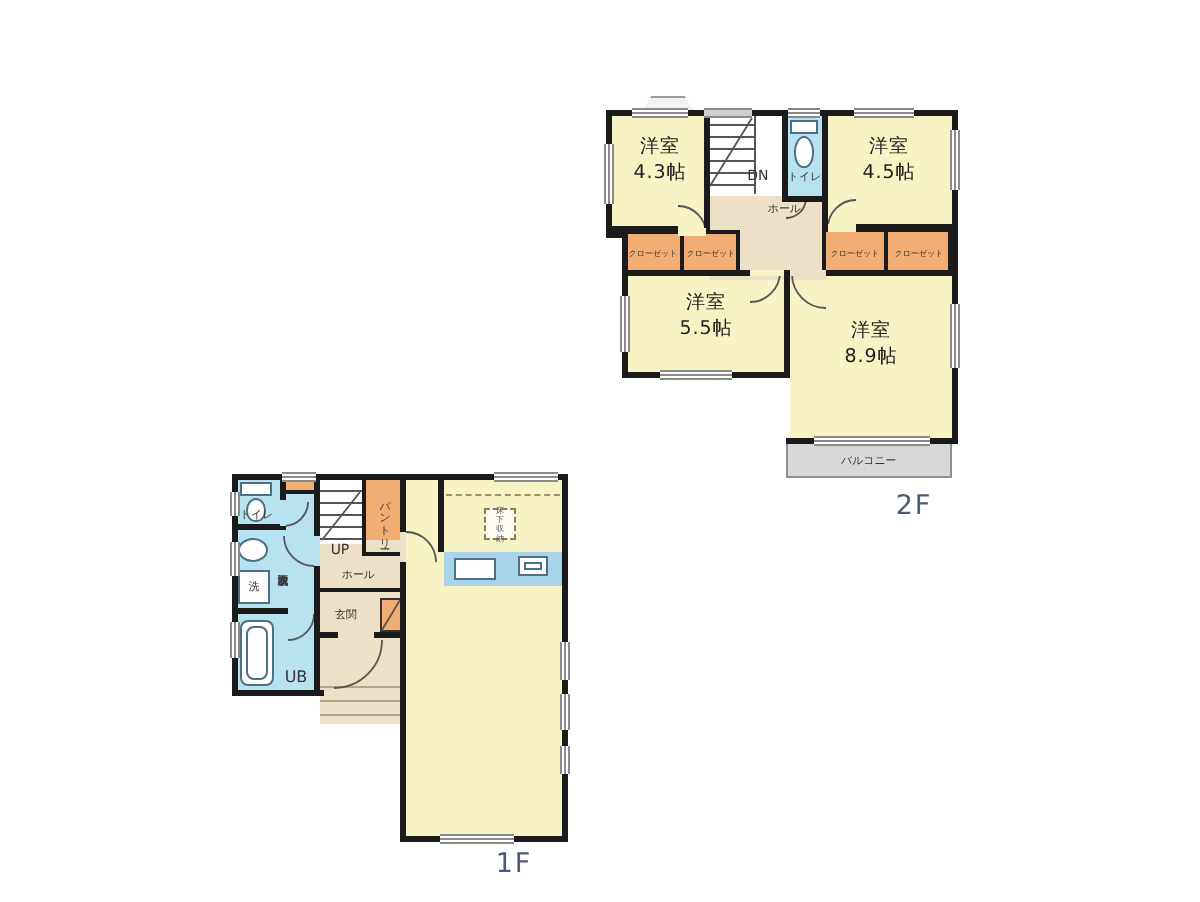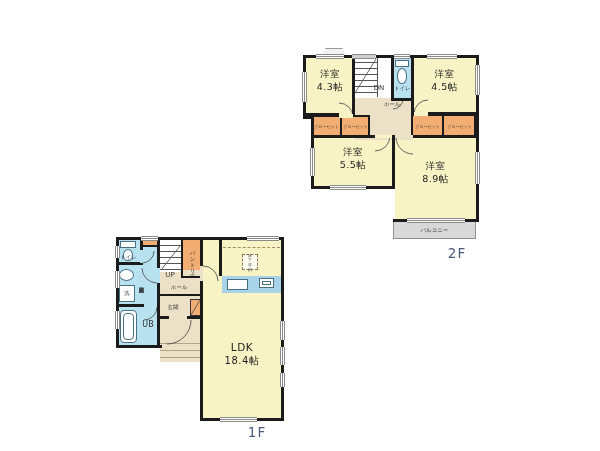--- a/index.html
+++ b/index.html
@@ -133,34 +133,30 @@
     <span class="t-xs">ホール</span>
   </div>
   <div class="floor-label" style="left:437px;top:246px;width:40px;height:14px">2F</div>
 
   <div class="lbl" style="left:114px;top:252px;width:28px;height:10px">
     <span class="t-xs">トイレ</span>
   </div>
   <div class="lbl" style="left:134px;top:260px;width:12px;height:46px">
     <span class="t-xs vert" style="transform:scale(.68)">洗面脱衣室</span>
   </div>
-  <div class="lbl" style="left:138px;top:318px;width:20px;height:12px;font-size:8px;color:#333">UB</div>
+  <div class="lbl" style="left:138px;top:332px;width:20px;height:12px;font-size:8px;color:#333">UB</div>
   <div class="lbl" style="left:158px;top:270px;width:24px;height:10px;font-size:7px;color:#333">UP</div>
   <div class="lbl" style="left:158px;top:282px;width:42px;height:10px">
     <span class="t-xs">ホール</span>
   </div>
   <div class="lbl" style="left:157px;top:302px;width:32px;height:10px">
     <span class="t-xs">玄関</span>
   </div>
   <div class="lbl" style="left:184px;top:241px;width:14px;height:36px">
     <span class="t-xs vert" style="transform:scale(.68)">パントリー</span>
-  </div>
-  <div class="room-label" style="left:203px;top:340px;width:78px;font-size:10.5px">
-    <span>LDK</span>
-    <span style="font-size:10px">18.4帖</span>
   </div>
   <div class="floor-label" style="left:237px;top:425px;width:40px;height:14px">1F</div>
 
   <svg class="overlay" width="600" height="451" viewBox="0 0 600 451">
     <g stroke="#555" stroke-width="0.9" fill="none">
       <path d="M339,103 A14,14 0 0 1 353,117"></path>
       <path d="M414,114 A14,14 0 0 1 428,100"></path>
       <path d="M375,151 A15,15 0 0 0 390,136"></path>
       <path d="M396,137 A17,17 0 0 0 413,154"></path>
       <path d="M403,99 A10,10 0 0 1 393,109"></path>

